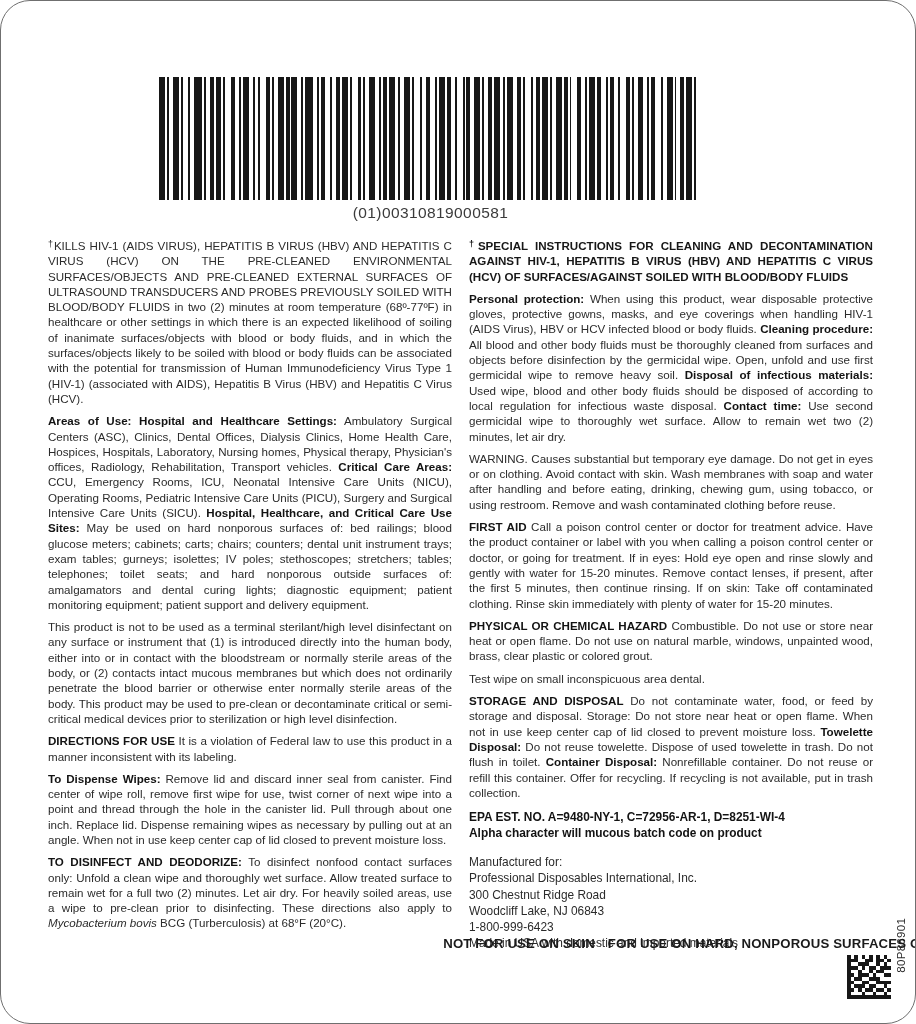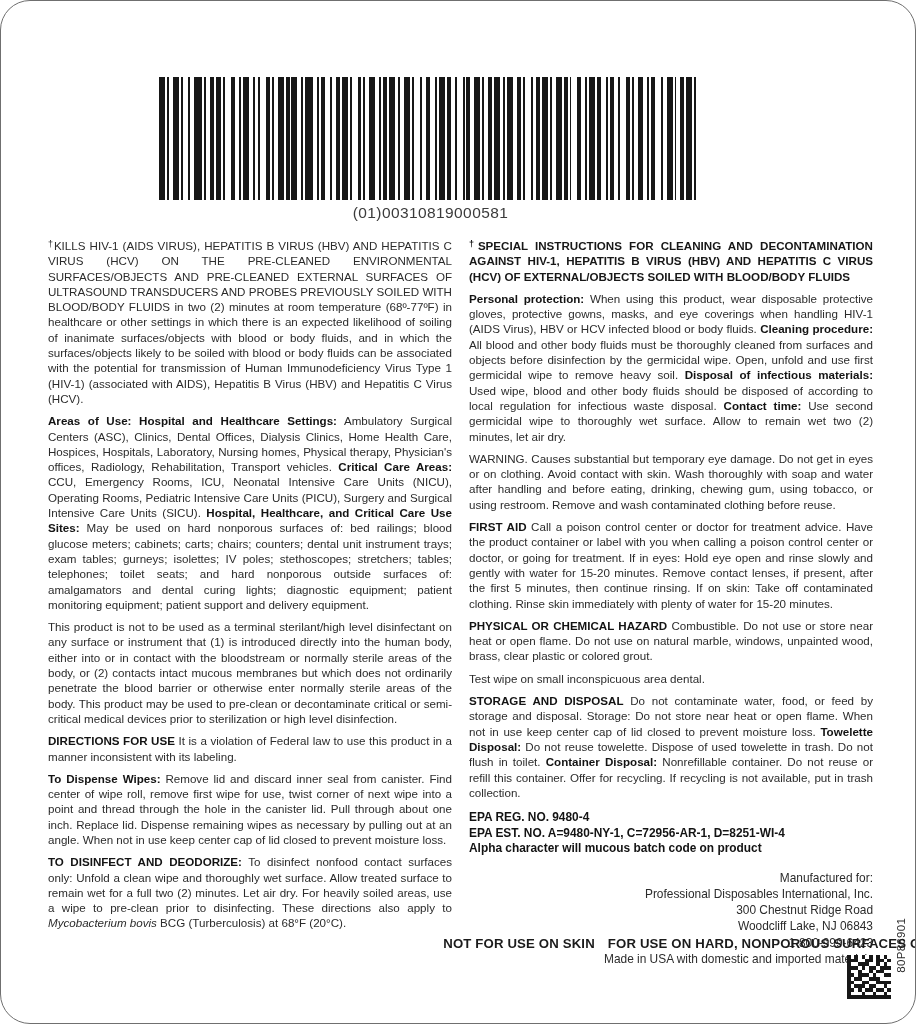--- a/index.html
+++ b/index.html
@@ -94,21 +94,20 @@
     font-size: 11.9px;
     line-height: 15.6px;
     font-weight: bold;
     color: #131313;
   }
   .mfg-block {
     margin-top: 13px;
     font-size: 11.9px;
     line-height: 16.2px;
     color: #2b2b2b;
-    text-align: right;
   }
 
   
   .footer {
     position: absolute;
     left: 0;
     top: 935px;
     width: 916px;
     text-align: right;
     font-size: 13.2px;
@@ -164,37 +163,36 @@
 
       <p><b>DIRECTIONS FOR USE</b><span> It is a violation of Federal law to use this product in a manner inconsistent with its labeling.</span></p>
 
       <p><b>To Dispense Wipes:</b><span> Remove lid and discard inner seal from canister. Find center of wipe roll, remove first wipe for use, twist corner of next wipe into a point and thread through the hole in the canister lid. Pull through about one inch. Replace lid. Dispense remaining wipes as necessary by pulling out at an angle. When not in use keep center cap of lid closed to prevent moisture loss.</span></p>
 
       <p class="last"><b>TO DISINFECT AND DEODORIZE:</b><span> To disinfect nonfood contact surfaces only: Unfold a clean wipe and thoroughly wet surface. Allow treated surface to remain wet for a full two (2) minutes. Let air dry. For heavily soiled areas, use a wipe to pre-clean prior to disinfecting. These directions also apply to </span><span class="ital">Mycobacterium bovis</span><span> BCG (Turberculosis) at 68°F (20°C).</span></p>
     </div>
 
     <div class="col">
 
-      <p class="heading-block"><span class="sup">†</span><span>SPECIAL INSTRUCTIONS FOR CLEANING AND DECONTAMINATION AGAINST HIV-1, HEPATITIS B VIRUS (HBV) AND HEPATITIS C VIRUS (HCV) OF EXTERNAL/OBJECTS SOILED WITH BLOOD/BODY FLUIDS</span></p>
+      <p class="heading-block"><span class="sup">†</span><span>SPECIAL INSTRUCTIONS FOR CLEANING AND DECONTAMINATION AGAINST HIV-1, HEPATITIS B VIRUS (HBV) AND HEPATITIS C VIRUS (HCV) OF SURFACES/AGAINST SOILED WITH BLOOD/BODY FLUIDS</span></p>
 
       <p><b>Personal protection:</b><span> When using this product, wear disposable protective gloves, protective gowns, masks, and eye coverings when handling HIV-1 (AIDS Virus), HBV or HCV infected blood or body fluids. </span><b>Cleaning procedure:</b><span> All blood and other body fluids must be thoroughly cleaned from surfaces and objects before disinfection by the germicidal wipe. Open, unfold and use first germicidal wipe to remove heavy soil. </span><b>Disposal of infectious materials:</b><span> Used wipe, blood and other body fluids should be disposed of according to local regulation for infectious waste disposal. </span><b>Contact time:</b><span> Use second germicidal wipe to thoroughly wet surface. Allow to remain wet two (2) minutes, let air dry.</span></p>
 
 
-      <p>WARNING. Causes substantial but temporary eye damage. Do not get in eyes or on clothing. Avoid contact with skin. Wash thoroughly with soap and water after handling and before eating, drinking, chewing gum, using tobacco, or using restroom. Remove and wash contaminated clothing before reuse.</p>
+      <p>WARNING. Causes substantial but temporary eye damage. Do not get in eyes or on clothing. Avoid contact with skin. Wash membranes with soap and water after handling and before eating, drinking, chewing gum, using tobacco, or using restroom. Remove and wash contaminated clothing before reuse.</p>
 
       <p><b>FIRST AID</b><span> Call a poison control center or doctor for treatment advice. Have the product container or label with you when calling a poison control center or doctor, or going for treatment. If in eyes: Hold eye open and rinse slowly and gently with water for 15-20 minutes. Remove contact lenses, if present, after the first 5 minutes, then continue rinsing. If on skin: Take off contaminated clothing. Rinse skin immediately with plenty of water for 15-20 minutes.</span></p>
 
       <p><b>PHYSICAL OR CHEMICAL HAZARD</b><span> Combustible. Do not use or store near heat or open flame. Do not use on natural marble, windows, unpainted wood, brass, clear plastic or colored grout.</span></p>
 
       <p class="left-align">Test wipe on small inconspicuous area dental.</p>
 
       <p><b>STORAGE AND DISPOSAL</b><span> Do not contaminate water, food, or feed by storage and disposal. Storage: Do not store near heat or open flame. When not in use keep center cap of lid closed to prevent moisture loss. </span><b>Towelette Disposal:</b><span> Do not reuse towelette. Dispose of used towelette in trash. Do not flush in toilet. </span><b>Container Disposal:</b><span> Nonrefillable container. Do not reuse or refill this container. Offer for recycling. If recycling is not available, put in trash collection.</span></p>
 
       <div class="epa-block">
-        <div>EPA REG. NO. 9480-4</div>
         <div>EPA EST. NO. A=9480-NY-1, C=72956-AR-1, D=8251-WI-4</div>
         <div>Alpha character will mucous batch code on product</div>
       </div>
 
       <div class="mfg-block">
         <div>Manufactured for:</div>
         <div>Professional Disposables International, Inc.</div>
         <div>300 Chestnut Ridge Road</div>
         <div>Woodcliff Lake, NJ 06843</div>
         <div>1-800-999-6423</div>

